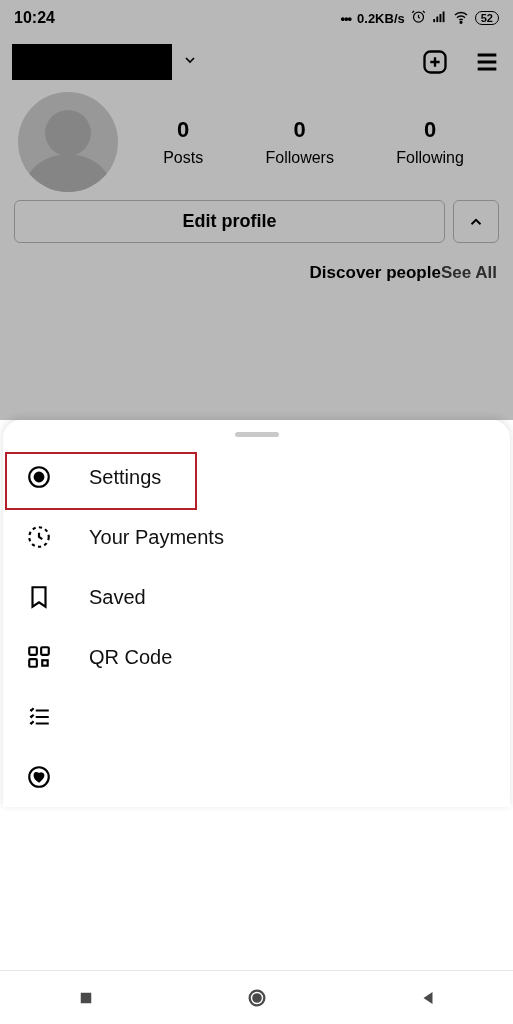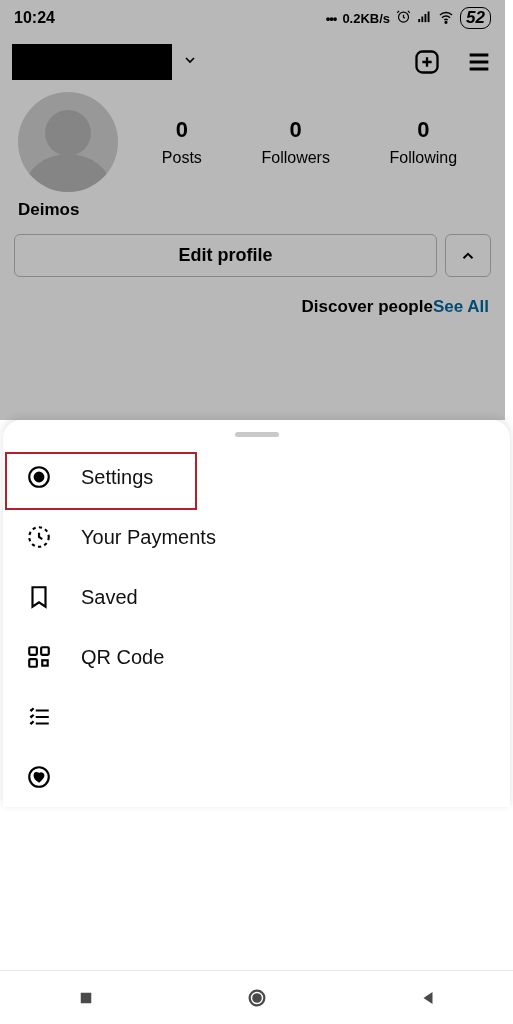--- a/index.html
+++ b/index.html
@@ -6,43 +6,42 @@
   body {
     width: 513px;
     height: 1024px;
     font-family: -apple-system, Helvetica, Arial, sans-serif;
     background: #fff;
     position: relative;
     overflow: hidden;
   }
   .dim-layer {
     position: absolute;
-    top: 0; left: 0; right: 8px;
+    top: 0; left: 0; right: 0;
     height: 420px;
     background: #fff;
     filter: brightness(0.72);
   }
   .status-bar {
     height: 36px;
     display: flex;
     justify-content: space-between;
     align-items: center;
     padding: 0 14px;
     font-size: 16px;
     font-weight: 600;
     color: #000;
   }
   .status-right { display: flex; align-items: center; gap: 6px; font-size: 13px; }
   .status-right .dots { letter-spacing: -1px; }
   .battery {
     border: 1.5px solid #000;
     border-radius: 9px;
     padding: 0 5px;
-    font-size: 17px;
-    font-style: italic;
+    font-size: 11px;
   }
   .profile-header {
     display: flex;
     align-items: center;
     padding: 8px 12px 6px 12px;
     gap: 10px;
   }
   .username-box {
     background: #000;
     width: 160px;
@@ -118,42 +117,42 @@
     display:flex;align-items:center;justify-content:center;
     background:#fff;
   }
   .discover-row {
     display: flex;
     justify-content: flex-end;
     padding: 20px 16px 10px 28px;
     font-size: 17px;
     font-weight: 600;
   }
-  .see-all { color: #0369a1; font-weight: 600; }
+  .see-all { color: #404040; font-weight: 600; }
 
   
   .sheet {
     position: absolute;
     left: 3px; right: 3px;
     top: 420px;
     background: #fff;
     border-radius: 18px 18px 0 0;
     padding-top: 10px;
     box-shadow: 0 -2px 8px rgba(0,0,0,0.12);
   }
   .handle {
     width: 44px; height: 5px;
     background: #c9c9c9;
     border-radius: 3px;
     margin: 2px auto 10px auto;
   }
   .menu-item {
     display: flex;
     align-items: center;
-    gap: 28px;
+    gap: 36px;
     padding: 16px 22px;
     font-size: 20px;
     color: #111;
   }
   .menu-item .micon {
     width: 28px; height: 28px;
     display:flex;align-items:center;justify-content:center;
     flex-shrink:0;
   }
   .highlight {
@@ -245,21 +244,20 @@
         <div class="stat-num">0</div>
         <div class="stat-label">Followers</div>
       </div>
       <div class="stat">
         <div class="stat-num">0</div>
         <div class="stat-label">Following</div>
       </div>
     </div>
   </div>
 
-  <div class="display-name">Deimos</div>
 
   <div class="edit-row">
     <div class="edit-btn">Edit profile</div>
     <div class="chev-btn">
       <svg width="18" height="18" viewBox="0 0 24 24" fill="none" stroke="#000" stroke-width="2.5">
           <path d="M6 15l6-6 6 6"></path>
         </svg>
     </div>
   </div>
 

